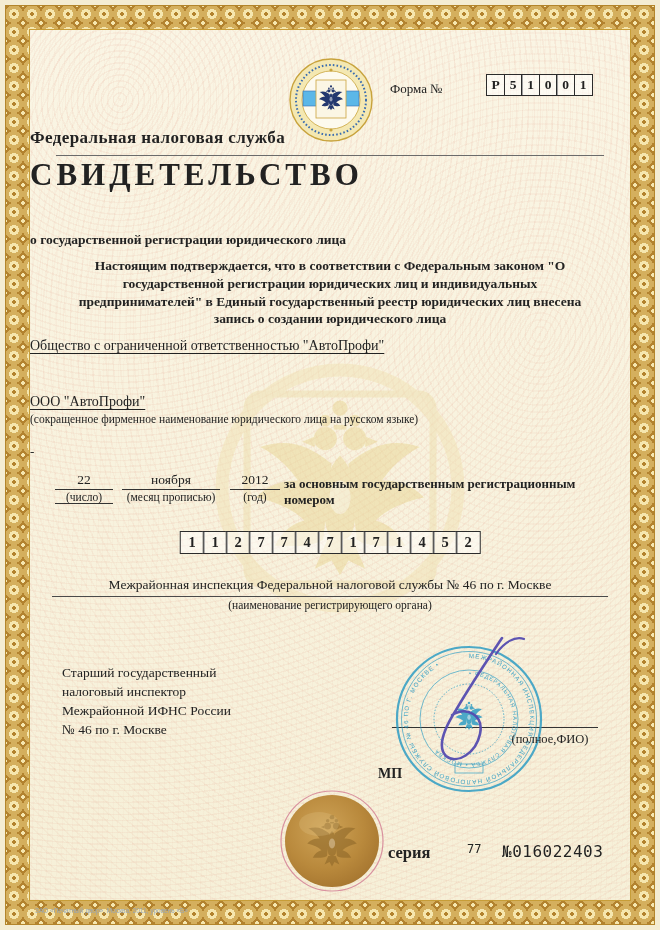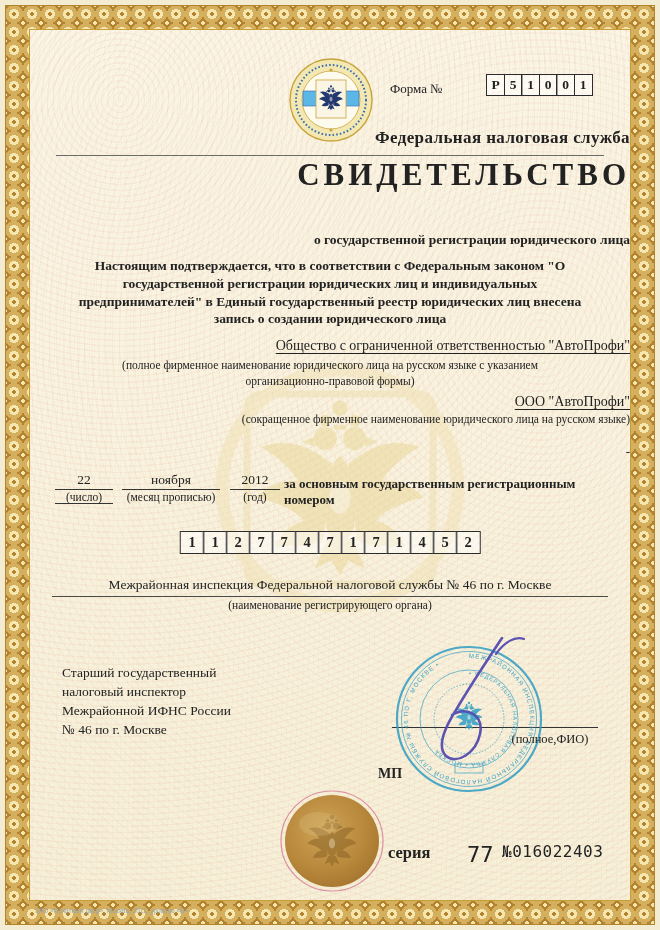--- a/index.html
+++ b/index.html
@@ -18,21 +18,21 @@
     position:absolute;inset:24px;border:1.5px solid #c79d38;
     background-color:#f9f3e0;
     background-image:
       repeating-radial-gradient(circle at 15% 8%, rgba(224,150,130,.10) 0 1.5px, transparent 1.5px 6px),
       repeating-radial-gradient(circle at 85% 35%, rgba(224,150,130,.08) 0 1.5px, transparent 1.5px 7px),
       repeating-linear-gradient(92deg, rgba(226,160,140,.06) 0 1px, transparent 1px 5px),
       linear-gradient(#faf5e4,#f6f0d8);
     padding-left: 34px;
   }
   .abs{position:absolute;}
-  .center{left:0;right:0;text-align:right;}
+  .center{left:0;right:0;text-align:left;}
 
   .watermark{left:185px;top:328px;width:250px;height:260px;opacity:.5;z-index:0;pointer-events:none;}
   .emblem{left:258px;top:27px;width:86px;height:86px;z-index:2;}
 
   .form-label{left:360px;top:51px;font-size:13px;z-index:2;}
   .form-code{left:456px;top:44px;display:flex;z-index:2;}
   .fcell{width:19px;height:22px;border:1.5px solid #2b2b2b;margin-left:-1.5px;
          display:flex;align-items:center;justify-content:center;
          font-weight:bold;font-size:13.5px;background:rgba(255,255,255,.55);}
   .fcell:first-child{margin-left:0;}
@@ -73,21 +73,21 @@
 
   .signer-name{left:448px;top:659px;width:170px;font-size:14px;white-space:nowrap;z-index:5;}
   .sig-line{left:362px;top:697px;width:206px;border-top:1.2px solid #333;z-index:2;}
   .sig-cap{left:462px;top:702px;width:116px;text-align:center;font-size:12.5px;z-index:5;}
   .mp{left:348px;top:736px;font-weight:bold;font-size:14px;z-index:2;}
 
   .stamp-box{left:354px;top:604px;width:170px;height:170px;z-index:4;}
   .gold-seal{left:249px;top:758px;width:106px;height:106px;z-index:2;}
 
   .series-label{left:358px;top:813px;font-weight:bold;font-size:16.5px;z-index:2;}
-  .series-value{left:437px;top:812px;font-family:"DejaVu Sans Mono",monospace;font-size:22px;z-index:2;}
+  .series-value{left:437px;top:812px;font-family:"DejaVu Sans Mono",monospace;font-size:12px;z-index:2;}
   .series-number{left:472px;top:812px;font-family:"DejaVu Sans Mono",monospace;font-size:16px;letter-spacing:.5px;z-index:2;}
 
   .imprint{left:5px;top:877px;font-family:"Liberation Sans",sans-serif;font-size:6.5px;color:#8fa3bd;opacity:.9;z-index:2;}
 </style>
 </head>
 <body>
 
 <svg width="0" height="0" style="position:absolute" aria-hidden="true">
   <defs>
     <symbol id="eagle" viewBox="0 0 100 100">
@@ -139,21 +139,20 @@
       <span class="fcell">1</span>
     </div>
 
     <div class="abs center agency">Федеральная налоговая служба</div>
     <div class="abs rule"></div>
     <div class="abs center title">СВИДЕТЕЛЬСТВО</div>
     <div class="abs center subtitle">о государственной регистрации юридического лица</div>
     <p class="abs statement">Настоящим подтверждается, что в соответствии с Федеральным законом "О государственной регистрации юридических лиц и индивидуальных предпринимателей" в Единый государственный реестр юридических лиц внесена запись о создании юридического лица</p>
 
     <div class="abs center fullname">Общество с ограниченной ответственностью "АвтоПрофи"</div>
-    <div class="abs fullname-cap">(полное фирменное наименование юридического лица на русском языке с указанием организационно-правовой формы)</div>
     <div class="abs center shortname">ООО "АвтоПрофи"</div>
     <div class="abs center shortname-cap">(сокращенное фирменное наименование юридического лица  на русском языке)</div>
     <div class="abs center dash-mark">-</div>
 
     <div class="abs fld fld-day">
       <span class="val">22</span>
       <span class="cap underlined">(число)</span>
     </div>
     <div class="abs fld fld-month">
       <span class="val">ноября</span>

